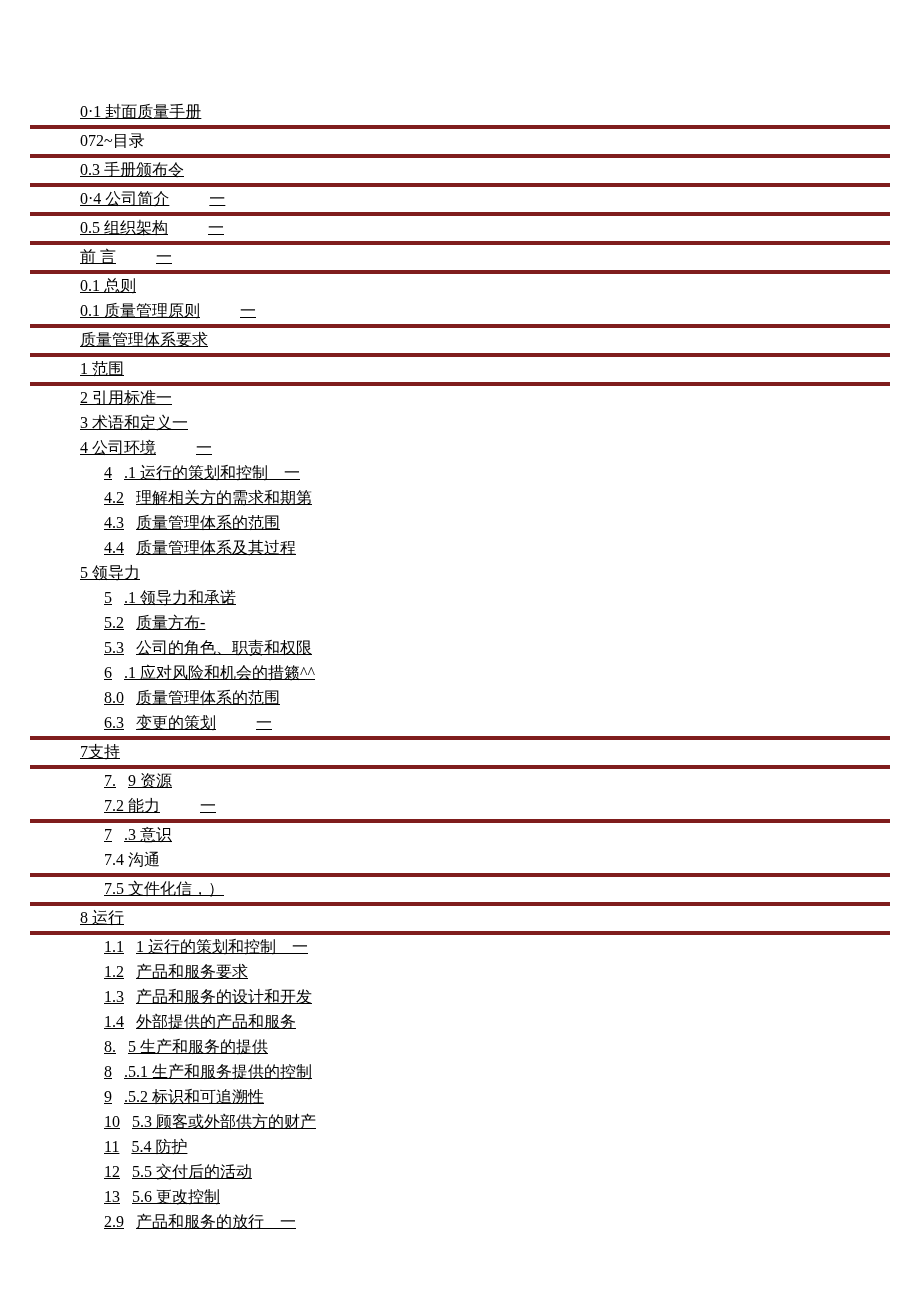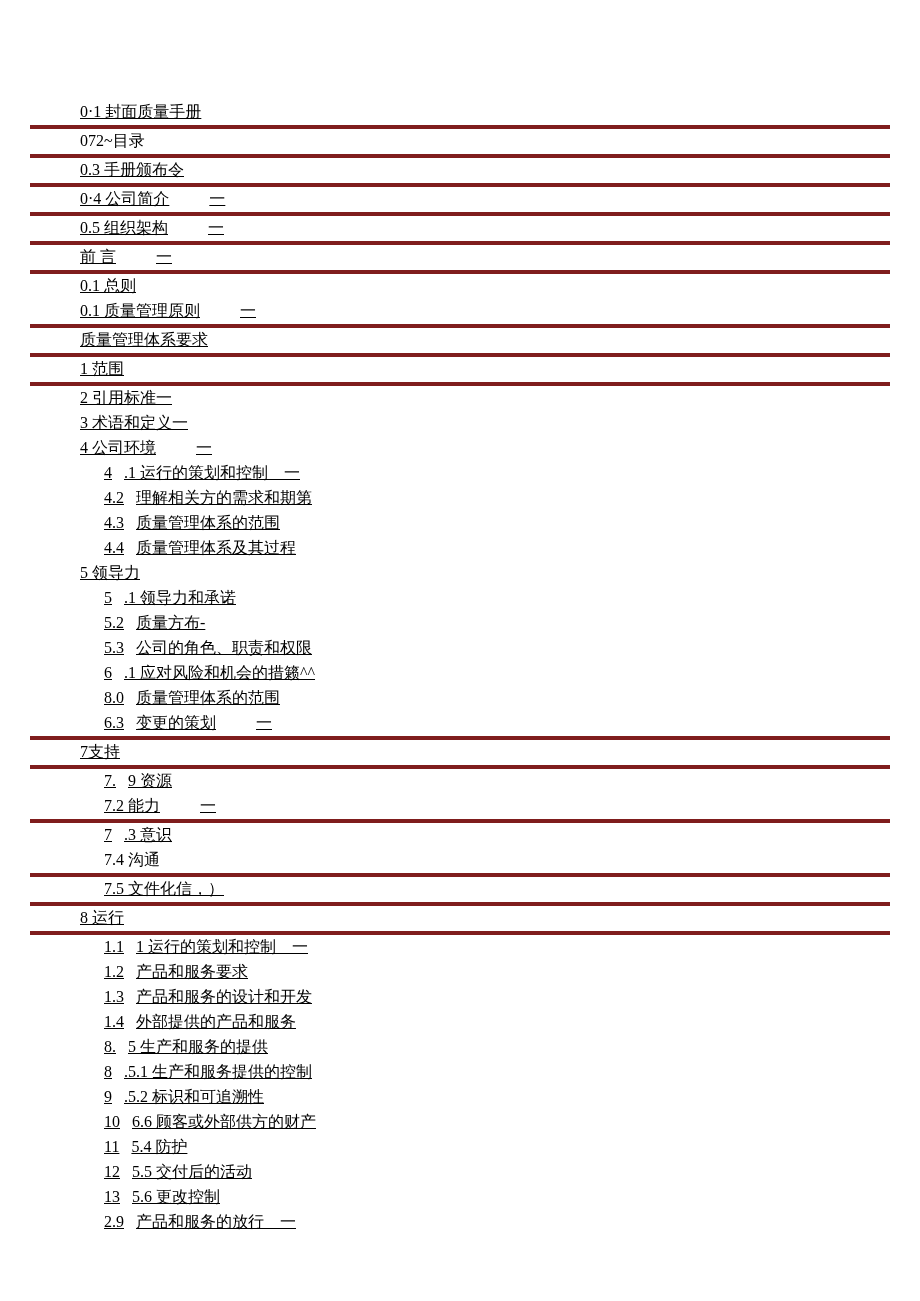--- a/index.html
+++ b/index.html
@@ -191,21 +191,21 @@
     <div class="toc-row indent-1 no-border">
       <span class="num-prefix">8</span>
       <span class="toc-text">.5.1 生产和服务提供的控制</span>
     </div>
     <div class="toc-row indent-1 no-border">
       <span class="num-prefix">9</span>
       <span class="toc-text">.5.2 标识和可追溯性</span>
     </div>
     <div class="toc-row indent-1 no-border">
       <span class="num-prefix">10</span>
-      <span class="toc-text">6.6 顾客或外部供方的财产</span>
+      <span class="toc-text">5.3 顾客或外部供方的财产</span>
     </div>
     <div class="toc-row indent-1 no-border">
       <span class="num-prefix">11</span>
       <span class="toc-text">5.4 防护</span>
     </div>
     <div class="toc-row indent-1 no-border">
       <span class="num-prefix">12</span>
       <span class="toc-text">5.5 交付后的活动</span>
     </div>
     <div class="toc-row indent-1 no-border">

